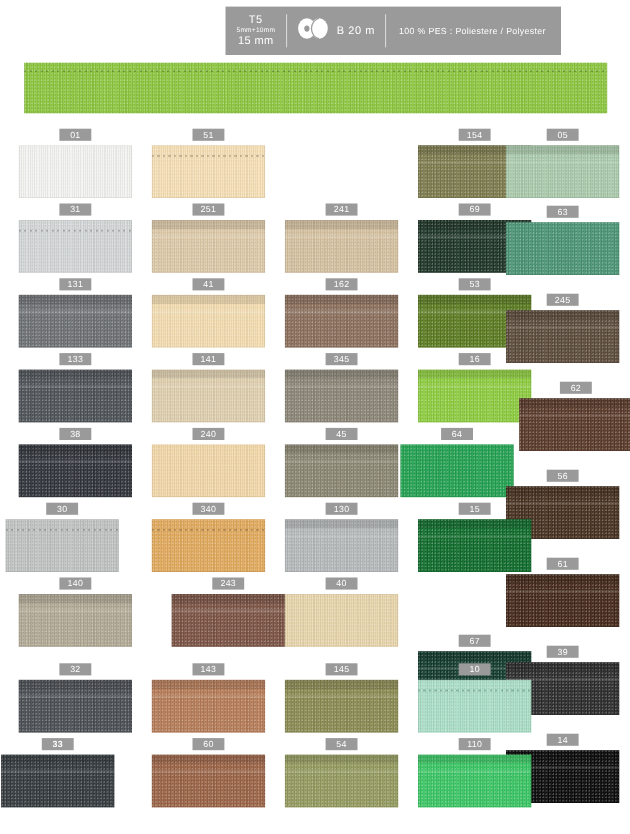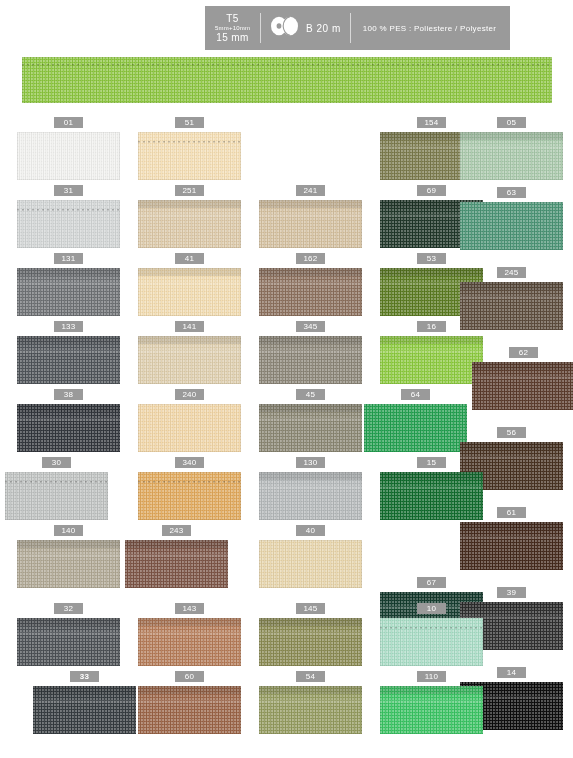--- a/index.html
+++ b/index.html
@@ -465,21 +465,21 @@
     </div>
     <div class="swatch-cell" style="left: 17px; top: 525px;">
       <div class="swatch-label">140</div>
       <div class="swatch-chip" style="background: rgb(176, 168, 148);">
         <div class="weave weave-warp"></div>
         <div class="weave weave-dots"></div>
         <div class="weave weave-band"></div>
         <div class="weave weave-edge"></div>
       </div>
     </div>
-    <div class="swatch-cell" style="left: 125px; top: 525px;">
+    <div class="swatch-cell" style="left: 156px; top: 525px;">
       <div class="swatch-label">243</div>
       <div class="swatch-chip" style="background: rgb(123, 83, 68);">
         <div class="weave weave-warp"></div>
         <div class="weave weave-dots"></div>
         <div class="weave weave-band"></div>
         <div class="weave weave-edge"></div>
       </div>
     </div>
     <div class="swatch-cell" style="left: 259px; top: 525px;">
       <div class="swatch-label">40</div>
@@ -545,21 +545,21 @@
     </div>
     <div class="swatch-cell" style="left: 460px; top: 667px;">
       <div class="swatch-label">14</div>
       <div class="swatch-chip" style="background: rgb(10, 10, 10);">
         <div class="weave weave-warp"></div>
         <div class="weave weave-dots"></div>
         <div class="weave weave-band"></div>
         <div class="weave weave-edge"></div>
       </div>
     </div>
-    <div class="swatch-cell" style="left: 33px; top: 671px; font-weight: bold;">
+    <div class="swatch-cell" style="left: 1px; top: 671px; font-weight: bold;">
       <div class="swatch-label">33</div>
       <div class="swatch-chip" style="background: rgb(52, 58, 62);">
         <div class="weave weave-warp"></div>
         <div class="weave weave-dots"></div>
         <div class="weave weave-band"></div>
         <div class="weave weave-edge"></div>
       </div>
     </div>
     <div class="swatch-cell" style="left: 138px; top: 671px;">
       <div class="swatch-label">60</div>

